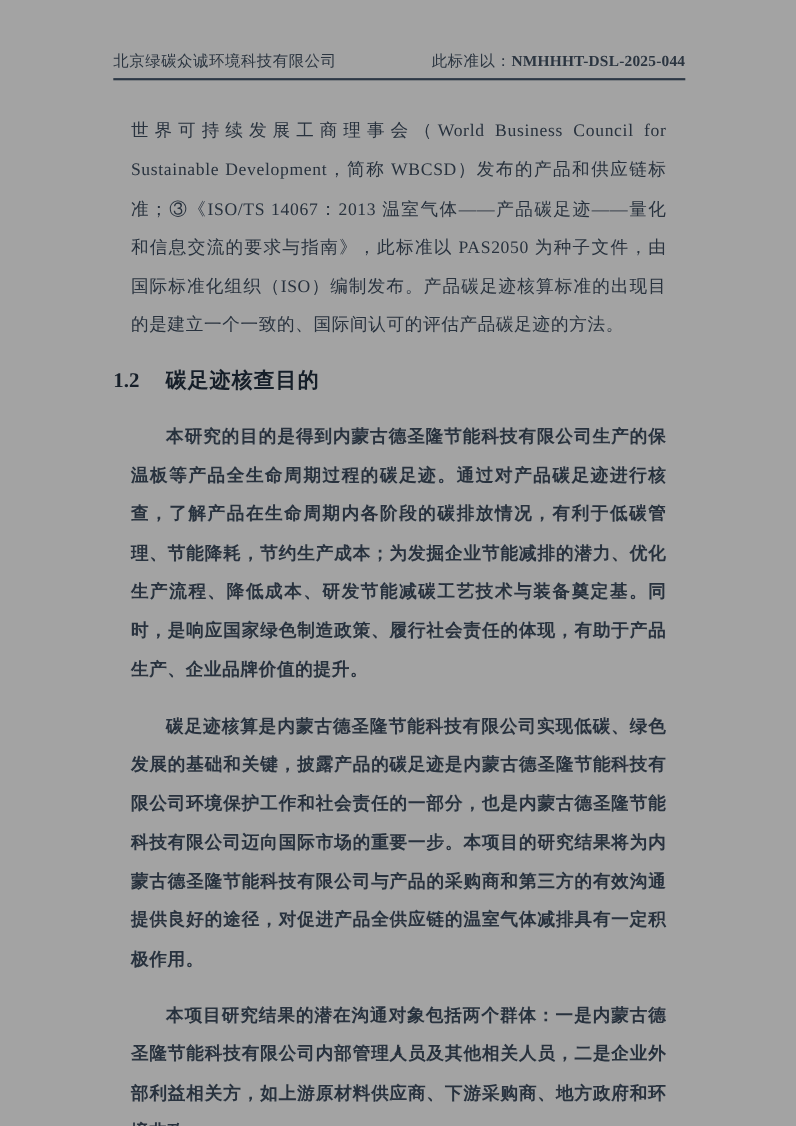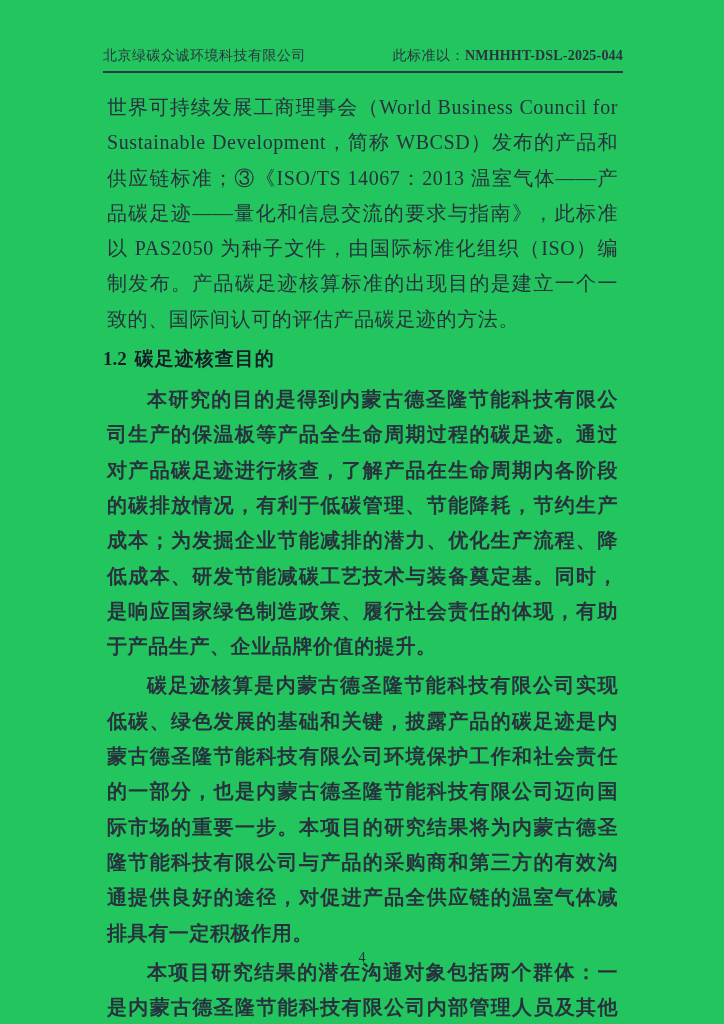--- a/index.html
+++ b/index.html
@@ -4,21 +4,21 @@
 <style>
   html, body {
     margin: 0;
     padding: 0;
     background: #ffffff;
   }
   .page {
     position: relative;
     width: 724px;
     height: 1024px;
-    background: #22c55e;
+    background: #a3a3a3;
     overflow: hidden;
     font-family: "Liberation Serif", "DejaVu Serif", serif;
     color: #28323e;
   }
   .page-header {
     position: absolute;
     left: 103px;
     right: 101px;
     top: 47px;
     display: flex;
@@ -38,36 +38,36 @@
     letter-spacing: 0.2px;
     margin-top: 12px;
   }
   .content {
     position: absolute;
     left: 103px;
     width: 519px;
     top: 86px;
   }
   .body-para {
-    margin: 4px;
-    font-size: 20px;
+    margin: 16px;
+    font-size: 16px;
     line-height: 35.3px;
     letter-spacing: 0.6px;
     text-align: justify;
     text-align-last: left;
     color: #28323e;
   }
   .indent {
     text-indent: 2em;
     font-weight: bold;
   }
   .section-heading {
     display: flex;
     align-items: baseline;
-    gap: 8px;
+    gap: 24px;
     margin: 5px 0 6px 0;
     font-size: 19px;
     font-weight: bold;
     line-height: 34px;
     letter-spacing: 1px;
     color: #161f29;
   }
   .section-heading .sec-num {
     letter-spacing: 0;
   }

